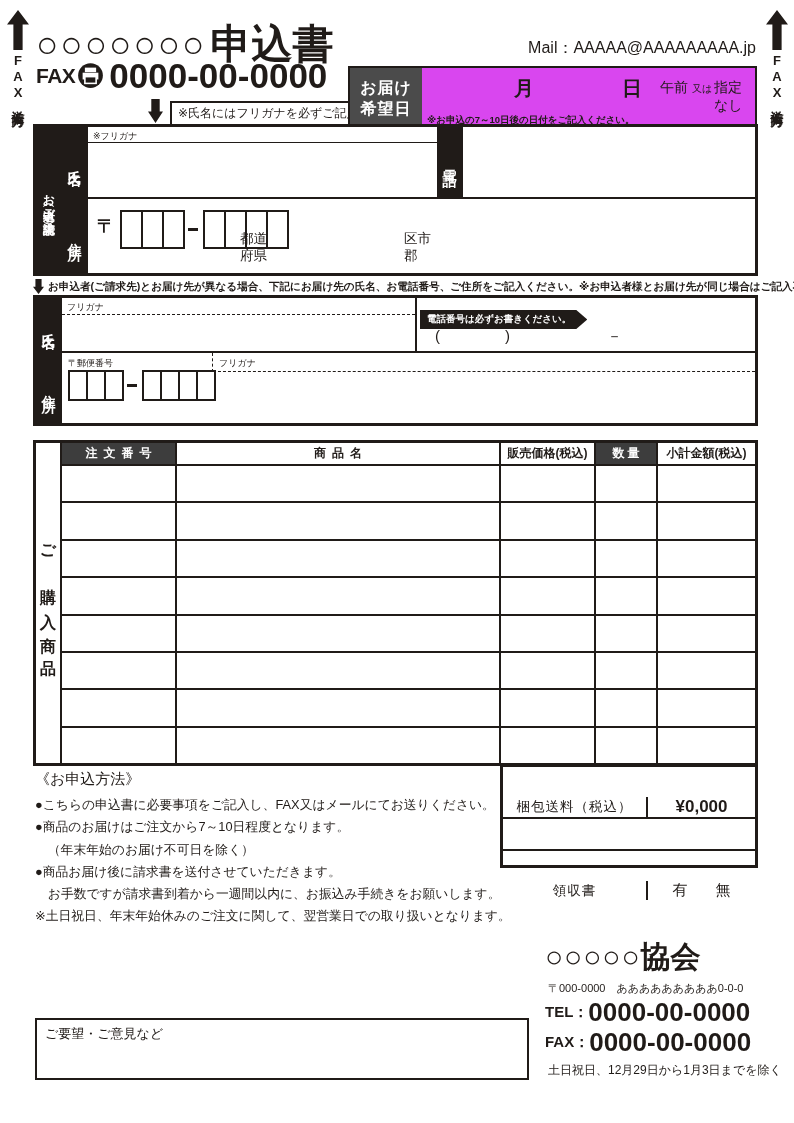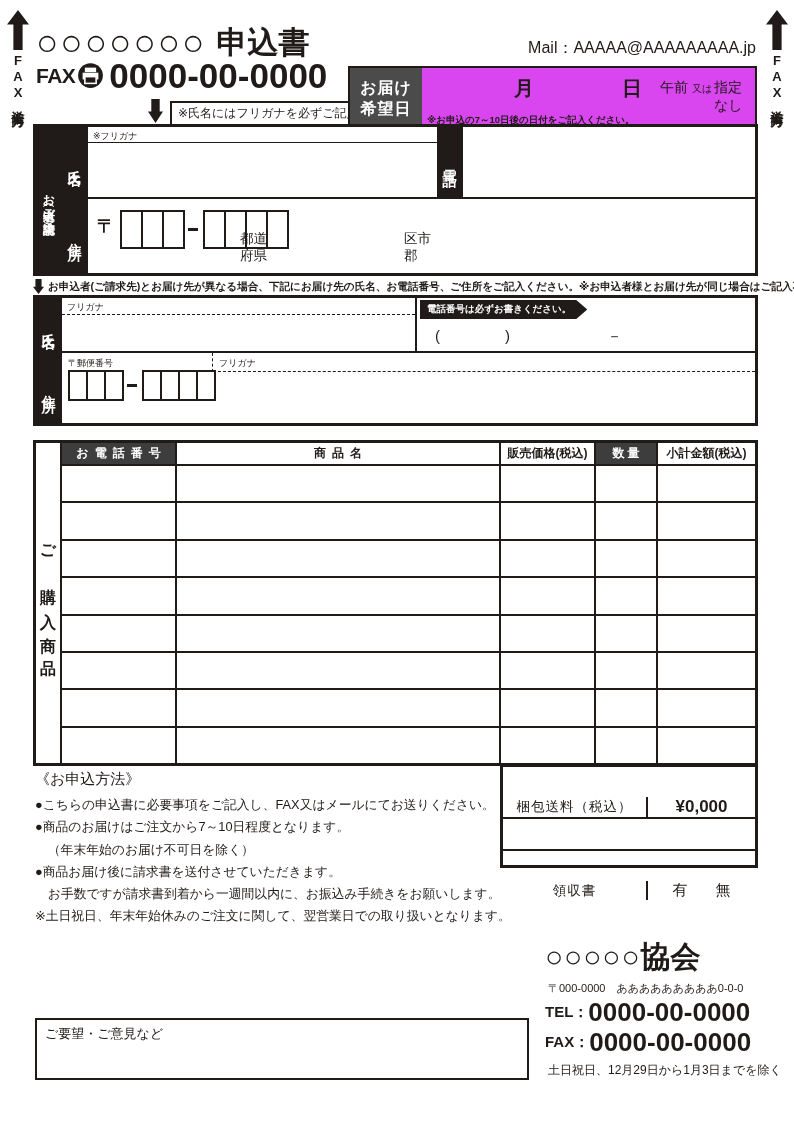--- a/index.html
+++ b/index.html
@@ -14,21 +14,21 @@
   .fax-strip.left { left: 5px; }
   .fax-strip.right { right: 4px; }
   .arrow-up { width: 22px; height: 40px; background: var(--ink);
     clip-path: polygon(50% 0,100% 36%,71% 36%,71% 100%,29% 100%,29% 36%,0 36%); }
   .fax-strip-text { margin-top: 3px; writing-mode: vertical-rl; text-orientation: upright;
     font-weight: bold; font-size: 13px; letter-spacing: 1px; line-height: 1; }
 
   
   .title-row { left: 36px; top: 24px; display: flex; align-items: center; }
   .title-circles { font-size: 37px; letter-spacing: 2px; line-height: 1; }
-  .title-text { font-size: 31px; font-weight: bold; margin-left: 10px; line-height: 1; }
+  .title-text { font-size: 41px; font-weight: bold; margin-left: 4px; line-height: 1; }
   .mail { top: 38px; right: 38px; font-size: 16px; }
   .fax-line { left: 36px; top: 58px; display: flex; align-items: center; }
   .fax-word { font-size: 21px; font-weight: 900; letter-spacing: -0.5px; }
   .fax-icon { width: 27px; height: 27px; margin: 0 5px 0 2px; }
   .fax-number { font-size: 35px; font-weight: 900; line-height: 1; }
   .arrow-down { width: 15px; height: 24px; background: var(--ink);
     clip-path: polygon(22% 0,78% 0,78% 52%,100% 52%,50% 100%,0 52%,22% 52%); }
   .furigana-note { left: 170px; top: 101px; border: 2px solid var(--ink); font-size: 12px; padding: 2px 6px; background: #fff; }
   .note-arrow { left: 148px; top: 99px; }
 
@@ -72,21 +72,21 @@
   .ship-instruction-text { font-size: 10.6px; font-weight: bold; white-space: nowrap; }
 
   
   .shipping-box { left: 33px; top: 295px; width: 725px; height: 131px; border: 3px solid var(--ink); display: flex; flex-direction: column; background: #fff; }
   .ship-row1 { height: 55px; border-bottom: 2px solid var(--ink); display: flex; }
   .ship-name-field { width: 355px; flex: 0 0 355px; border-right: 2px solid var(--ink); position: relative; }
   .ship-furigana { position: absolute; top: 3px; left: 5px; font-size: 9px; }
   .dotline-h { position: absolute; border-bottom: 1.5px dashed var(--ink); }
   .ship-name-dot { top: 16px; left: 0; right: 0; }
   .ship-phone { flex: 1; position: relative; }
-  .phone-tag { position: absolute; top: 2px; left: 3px; background: var(--ink); color: #fff;
+  .phone-tag { position: absolute; top: 12px; left: 3px; background: var(--ink); color: #fff;
     font-size: 9.5px; font-weight: bold; padding: 3px 16px 3px 7px;
     clip-path: polygon(0 0, calc(100% - 11px) 0, 100% 50%, calc(100% - 11px) 100%, 0 100%); }
   .phone-format { position: absolute; left: 18px; top: 29px; font-size: 15px; letter-spacing: 1px; }
   .ship-row2 { flex: 1; display: flex; }
   .ship-addr { flex: 1; position: relative; }
   .ship-postal-label { position: absolute; left: 6px; top: 4px; font-size: 9px; }
   .ship-postal-boxes { position: absolute; left: 6px; top: 17px; display: flex; align-items: center; }
   .ship-postal-boxes .pbox { width: 20px; height: 31px; }
   .dotline-v { position: absolute; border-right: 1.5px dashed var(--ink); }
   .ship-addr-divider { left: 150px; top: 0; height: 19px; }
@@ -267,21 +267,21 @@
       </div>
     </div>
   </div>
 
   <div class="abs order-table">
     <div class="ot-side">
       <span>ご購入商品</span>
     </div>
     <div class="ot-main">
       <div class="ot-header">
-        <div class="oth c1 hdr-dark ls6">お電話番号</div>
+        <div class="oth c1 hdr-dark ls6">注文番号</div>
         <div class="oth c2 ls6">商品名</div>
         <div class="oth c3">販売価格(税込)</div>
         <div class="oth c4 hdr-dark ls3">数量</div>
         <div class="oth c5">小計金額(税込)</div>
       </div>
       <div class="ot-body">
           <div class="otr">
             <div class="otc c1"></div>
             <div class="otc c2"></div>
             <div class="otc c3"></div>

